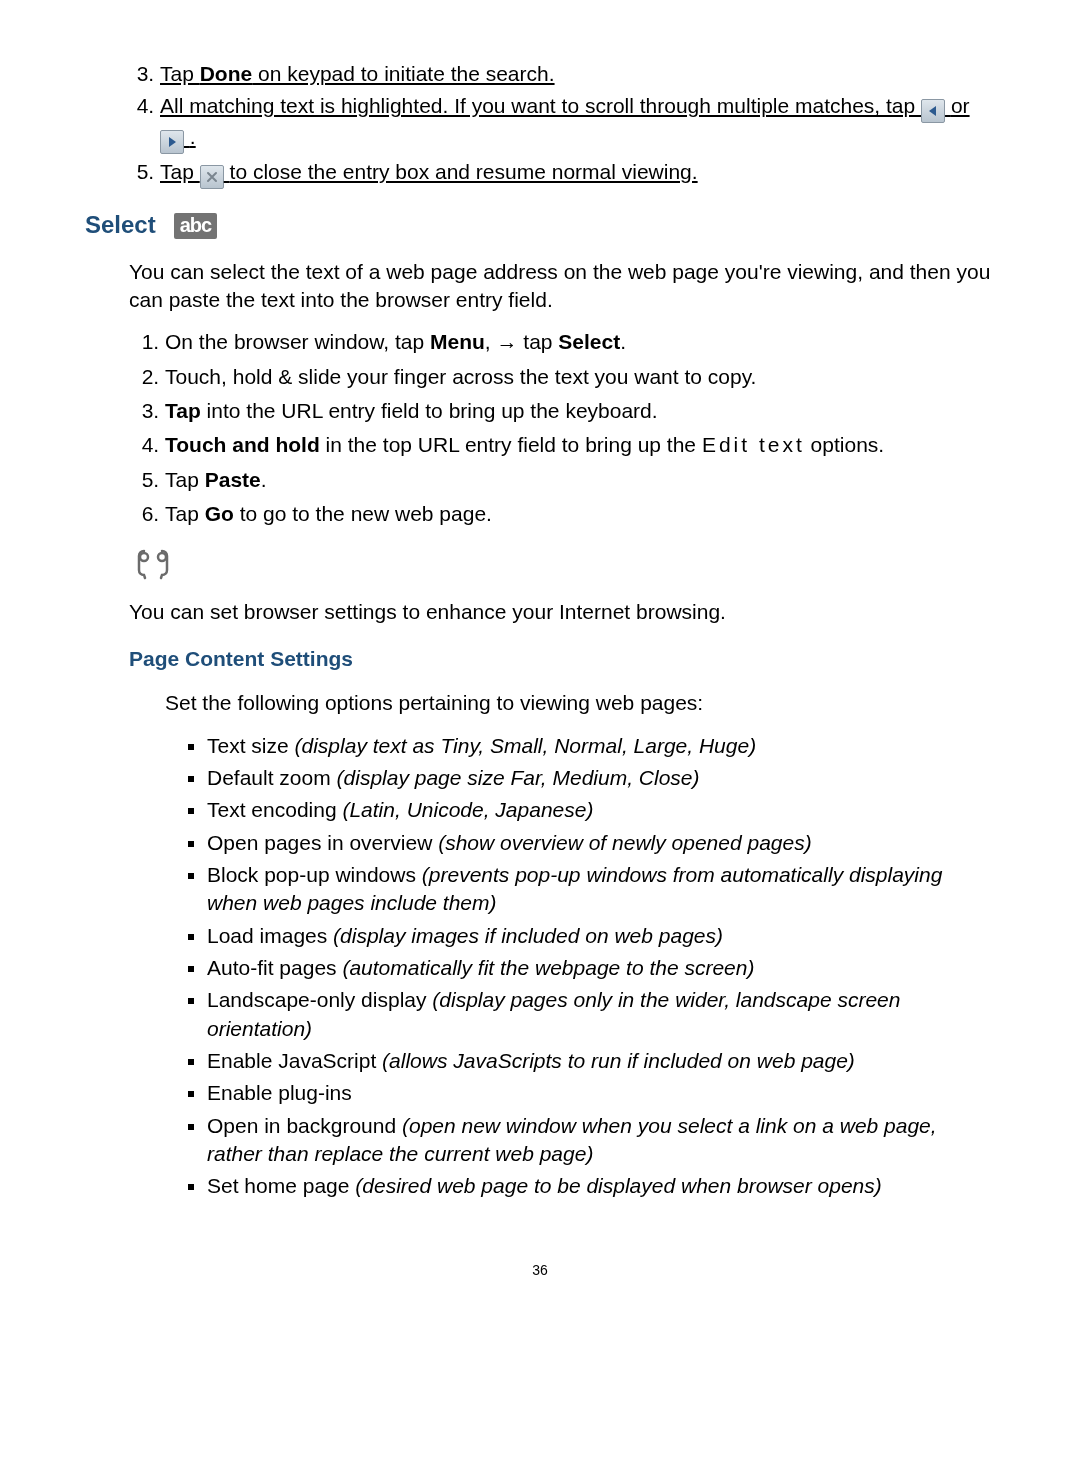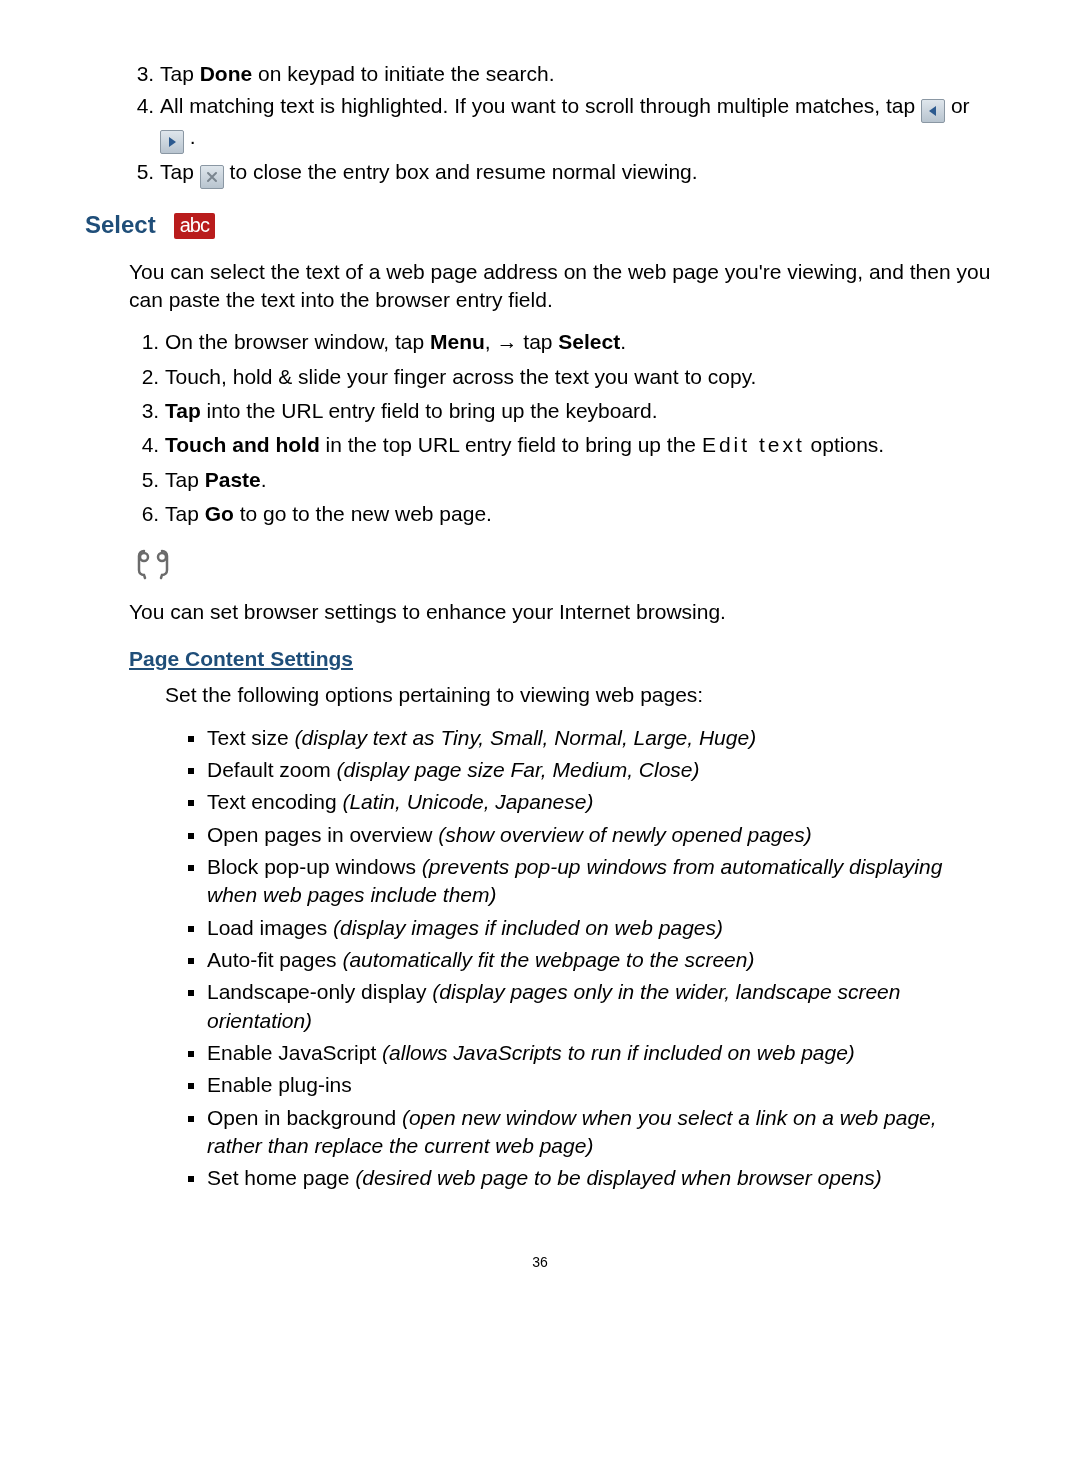--- a/index.html
+++ b/index.html
@@ -11,39 +11,39 @@
     padding: 0;
     width: 1080px;
     line-height: 1.35;
   }
   .page {
     padding: 60px 85px 40px 85px;
   }
   ol.top-steps {
     margin: 0 0 19px 0;
     padding-left: 75px;
+    text-decoration: underline;
   }
   ol.top-steps > li {
     margin-bottom: 4px;
   }
   .section-h2 {
     font-size: 24px;
     font-weight: bold;
     color: #1f4e79;
     margin: 20px 0 16px 0;
     display: flex;
     align-items: center;
     gap: 18px;
   }
   .sub-h3 {
     font-size: 21px;
     font-weight: bold;
     color: #1f4e79;
-    margin: 18px 0 8px 44px;
-    text-decoration: underline;
+    margin: 18px 0 16px 44px;
   }
   .body-p {
     margin: 14px 0 14px 44px;
   }
   ol.inner-steps {
     margin: 6px 0 12px 0;
     padding-left: 80px;
   }
   ol.inner-steps > li {
     margin-bottom: 6px;
@@ -73,23 +73,23 @@
     background: linear-gradient(#dfe6ec, #b8c4cf);
     border: 1px solid #8a97a3;
     border-radius: 2px;
     vertical-align: -4px;
   }
   .icon-box svg { display: block; }
   .abc-badge {
     display: inline-flex;
     align-items: center;
     justify-content: center;
-    background: #b91c1c;
+    background: #737373;
     color: #fff;
-    font-weight: normal;
+    font-weight: bold;
     font-size: 20px;
     letter-spacing: -1px;
     padding: 0 6px;
     height: 26px;
     border-radius: 2px;
   }
   .wrench-icon svg { display: block; }
   .spaced-code { letter-spacing: 3px; font-family: Arial, sans-serif; }
 </style>
 </head>

